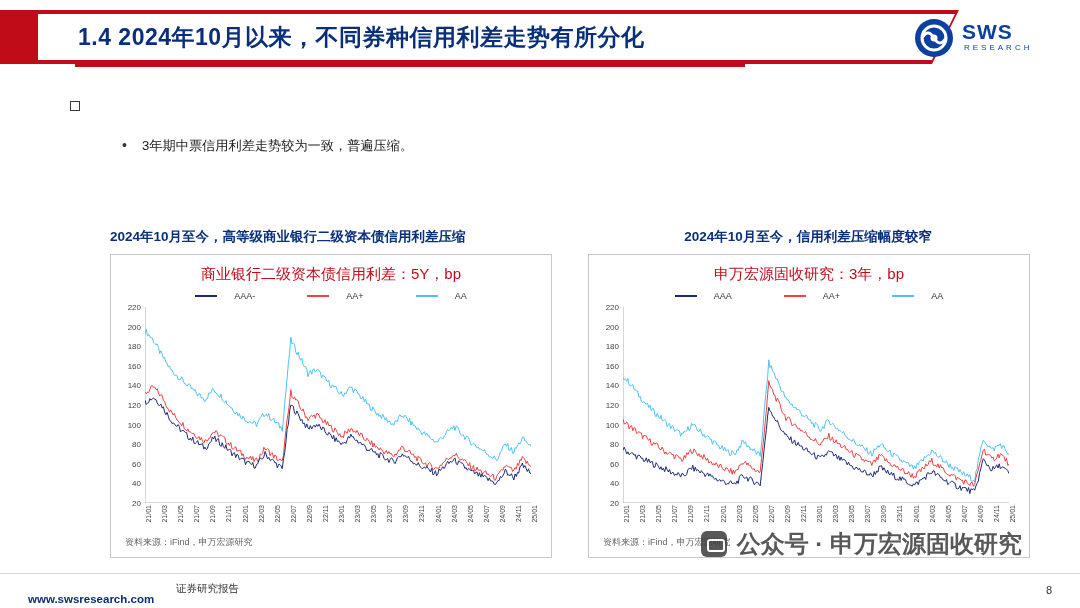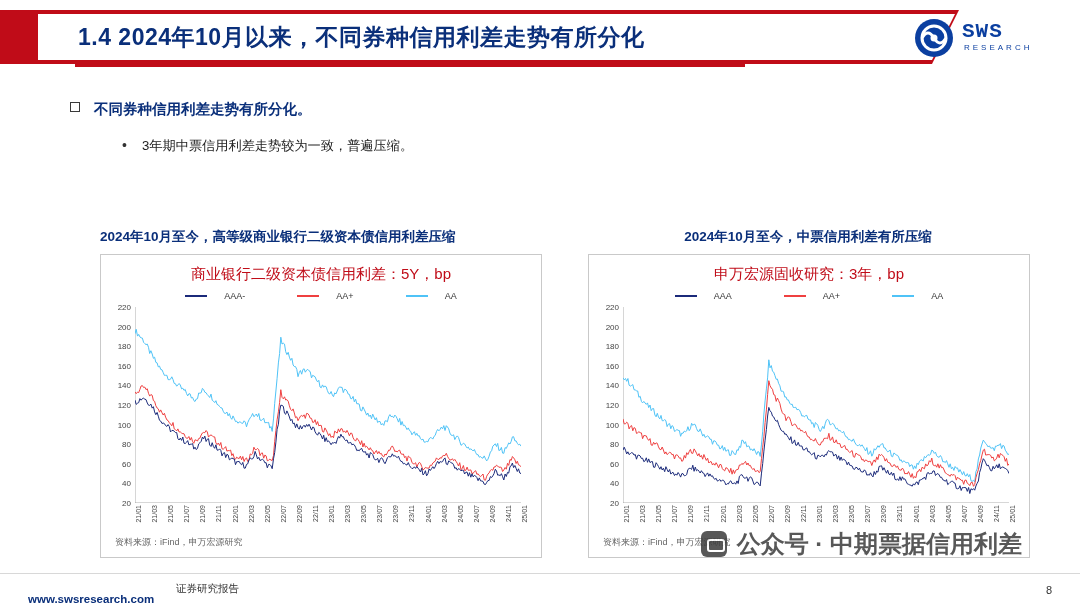--- a/index.html
+++ b/index.html
@@ -44,21 +44,21 @@
   }
   
   .logo{
     position:absolute;right:26px;top:16px;width:140px;height:48px;
   }
   .logo-mark{
     position:absolute;left:0;top:2px;width:40px;height:40px;
   }
   .logo-text{
     position:absolute;left:48px;top:4px;
-    font-size:21px;font-weight:bold;color:#0b3fa0;letter-spacing:1px;font-family:Liberation Mono, monospace;
+    font-size:21px;font-weight:bold;color:#0b3fa0;letter-spacing:1px;
   }
   .logo-sub{
     position:absolute;left:50px;top:27px;
     font-size:8px;color:#0b3fa0;letter-spacing:3px;
   }
   
   .bullet1{
     position:absolute;left:70px;top:100px;
     font-size:14.5px;font-weight:bold;color:#0a2f7a;
   }
@@ -70,21 +70,21 @@
   .sub-bullets{
     position:absolute;left:120px;top:133px;width:880px;
     font-size:13.2px;color:#222;line-height:26px;
   }
   .sub-item{position:relative;padding-left:22px;margin-bottom:8px;}
   .sub-item:before{
     content:"•";position:absolute;left:2px;top:-1px;color:#333;font-size:14px;
   }
   
   .panel{position:absolute;top:228px;}
-  .panel-left{left:100px;width:399px;}
+  .panel-left{left:110px;width:399px;}
   .panel-right{left:588px;width:440px;}
   .panel-title{
     font-size:13.5px;font-weight:bold;color:#0a2f7a;
     text-align:left;margin-bottom:8px;
   }
   .panel-right .panel-title{text-align:center;}
   .chart-box{
     position:relative;
     width:440px;height:302px;
     border:1px solid #c9c9c9;
@@ -169,21 +169,21 @@
       <path d="M8 20 a12 12 0 0 1 24 0 a12 12 0 0 1 -24 0" fill="none" stroke="#fff" stroke-width="3"></path>
       <path d="M8 20 q6 -10 12 0 q6 10 12 0" fill="none" stroke="#fff" stroke-width="3"></path>
       <circle cx="20" cy="20" r="3.5" fill="#fff"></circle>
     </svg>
     <div class="logo-text">SWS</div>
     <div class="logo-sub">RESEARCH</div>
   </div>
 </div>
 
 <div class="bullet1">
-  <span class="sq"></span><span>不同券种信用利差走势有所分化。</span>
+  <span class="sq"></span>
 </div>
 <div class="sub-bullets">
   <div class="sub-item">3年期中票信用利差走势较为一致，普遍压缩。</div>
 </div>
 
 <div class="panel panel-left">
   <div class="panel-title">2024年10月至今，高等级商业银行二级资本债信用利差压缩</div>
   <div class="chart-box">
     <div class="chart-subtitle">商业银行二级资本债信用利差：5Y，bp</div>
     <div class="legend" id="legend0">
@@ -244,21 +244,21 @@
         <span style="left: 337.75px;">24/07</span>
         <span style="left: 353.833px;">24/09</span>
         <span style="left: 369.917px;">24/11</span>
         <span style="left: 386px;">25/01</span>
       </div>
     <div class="source">资料来源：iFind，申万宏源研究</div>
   </div>
 </div>
 
 <div class="panel panel-right">
-  <div class="panel-title">2024年10月至今，中票信用利差有所压缩</div>
+  <div class="panel-title">2024年10月至今，信用利差压缩幅度较窄</div>
   <div class="chart-box">
     <div class="chart-subtitle">申万宏源固收研究：3年，bp</div>
     <div class="legend" id="legend1">
         <div class="legend-item">
           <span class="legend-line" style="background: rgb(27, 42, 122);"></span>
           <span>AAA</span>
         </div>
         <div class="legend-item">
           <span class="legend-line" style="background: rgb(239, 64, 64);"></span>
           <span>AA+</span>
@@ -312,18 +312,18 @@
         <span style="left: 337.75px;">24/07</span>
         <span style="left: 353.833px;">24/09</span>
         <span style="left: 369.917px;">24/11</span>
         <span style="left: 386px;">25/01</span>
       </div>
     <div class="source">资料来源：iFind，申万宏源研究</div>
   </div>
 </div>
 
 <div class="watermark">
-  <span class="wm-icon"></span><span>公众号 · 中期票据信用利差</span>
+  <span class="wm-icon"></span><span>公众号 · 申万宏源固收研究</span>
 </div>
 <div class="footer-line"></div>
 <div class="footer-url">www.swsresearch.com</div>
 <div class="footer-txt">证券研究报告</div>
 <div class="footer-page">8</div>
 
 </body></html>

